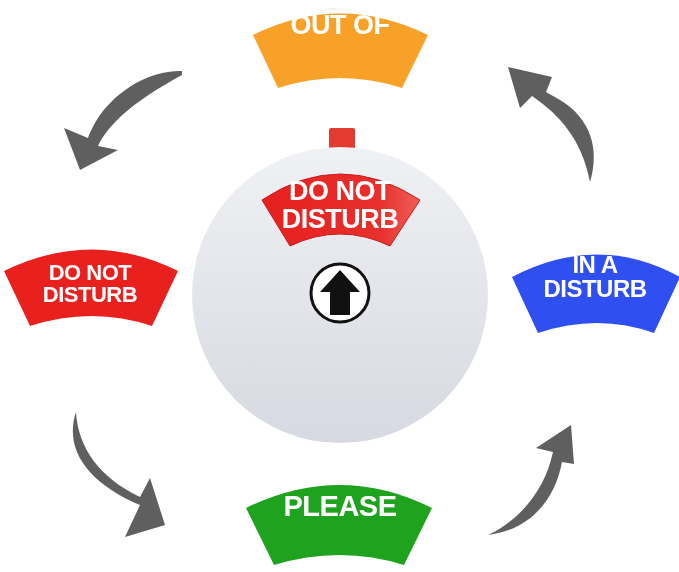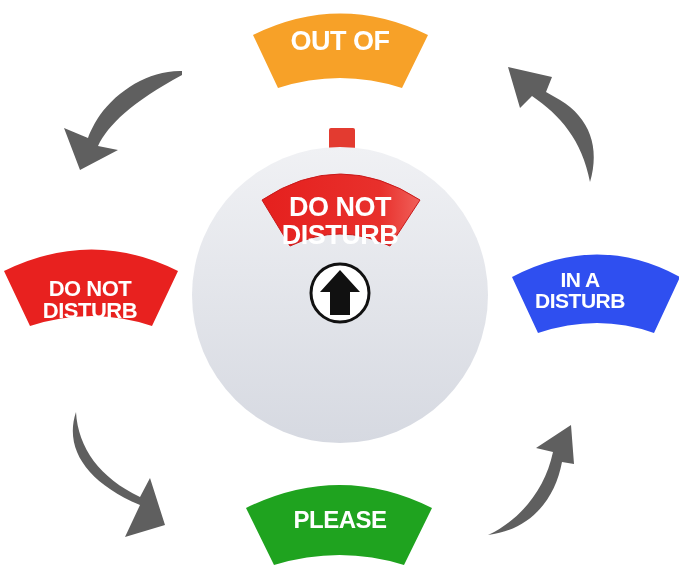--- a/index.html
+++ b/index.html
@@ -1,18 +1,18 @@
 <!DOCTYPE html>
 <html><head>
 <meta charset="utf-8">
 <style>
   html, body { margin:0; padding:0; background:#ffffff; }
   body { width:679px; height:572px; position:relative; overflow:hidden; font-family:"Liberation Sans", sans-serif; }
   svg { position:absolute; left:0; top:0; }
-  .lbl { position:absolute; color:#ffffff; font-weight:bold; text-align:center; line-height:1.02; letter-spacing:-0.5px; font-family:"Liberation Sans", sans-serif;margin-top:16px; }
+  .lbl { position:absolute; color:#ffffff; font-weight:bold; text-align:center; line-height:1.02; letter-spacing:-0.5px; font-family:"Liberation Sans", sans-serif; }
   .lbl span { display:block; }
 </style>
 </head>
 <body>
 
 <svg width="679" height="572" viewBox="0 0 679 572">
   <defs>
     <linearGradient id="faceGrad" x1="0" y1="0" x2="0" y2="1">
       <stop offset="0" stop-color="#f0f1f4"></stop>
       <stop offset="1" stop-color="#d6d9e1"></stop>
@@ -53,25 +53,25 @@
 
 <div class="lbl" style="left:270px;top:12px;width:140px;font-size:27px;">
   <span>OUT OF</span>
 </div>
 
 <div class="lbl" style="left:20px;top:262px;width:140px;font-size:22px;">
   <span>DO NOT</span>
   <span>DISTURB</span>
 </div>
 
-<div class="lbl" style="left:510px;top:253px;width:140px;font-size:21px;">
+<div class="lbl" style="left:525px;top:253px;width:140px;font-size:24px;">
   <span>IN A</span>
   <span>DISTURB</span>
 </div>
 
-<div class="lbl" style="left:265px;top:492px;width:150px;font-size:24px;">
+<div class="lbl" style="left:265px;top:492px;width:150px;font-size:29px;">
   <span>PLEASE</span>
 </div>
 
 <div class="lbl" style="left:270px;top:178px;width:140px;font-size:27px;">
   <span>DO NOT</span>
   <span>DISTURB</span>
 </div>
 
 </body></html>

